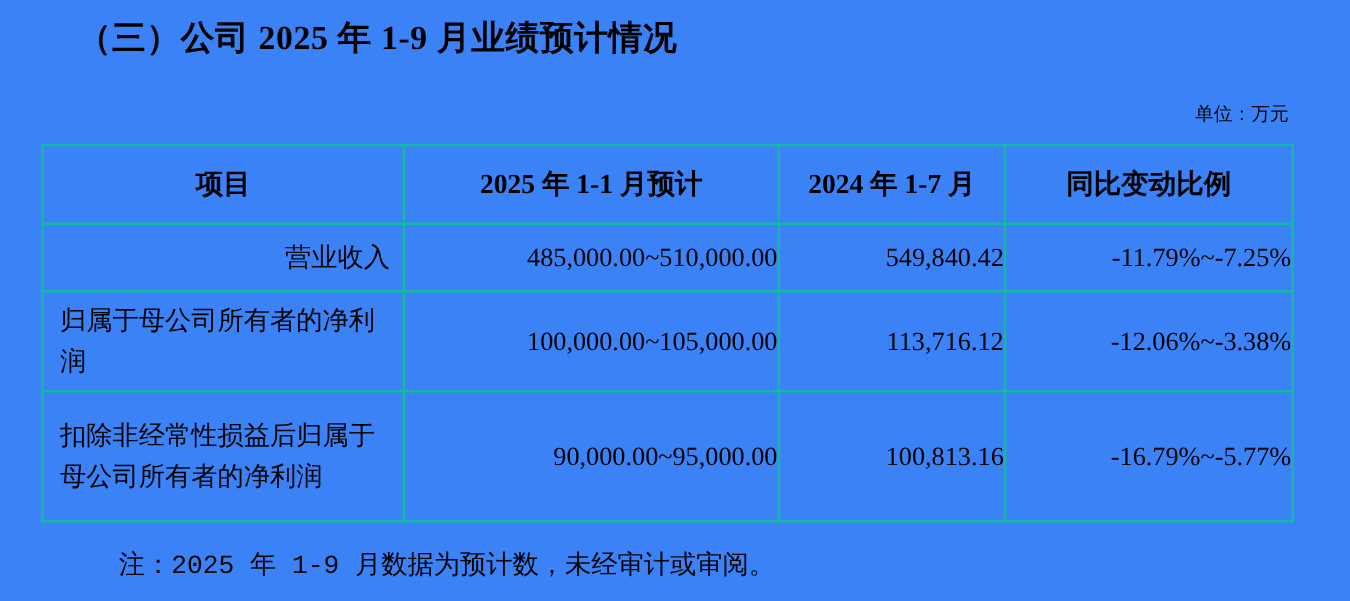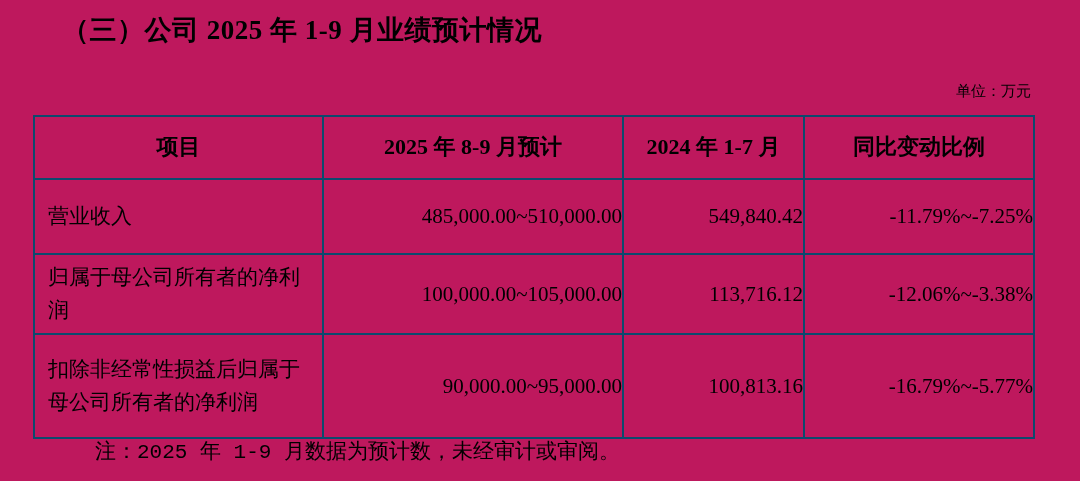--- a/index.html
+++ b/index.html
@@ -1,21 +1,21 @@
 <!DOCTYPE html>
 <html><head>
 <meta charset="utf-8">
 <style>
   * { margin: 0; padding: 0; box-sizing: border-box; }
   html, body { background: #ffffff; }
   .page {
     position: relative;
     width: 1080px;
     height: 481px;
-    background: #be185d;
+    background: #3b82f6;
     color: #000000;
     font-family: "Liberation Serif", "DejaVu Serif", serif;
     overflow: hidden;
   }
   .title {
     position: absolute;
     left: 62px;
     top: 12px;
     font-size: 27px;
     font-weight: bold;
@@ -34,40 +34,40 @@
     position: absolute;
     left: 33px;
     top: 115px;
     width: 1000px;
     border-collapse: collapse;
     table-layout: fixed;
     font-size: 21px;
   }
   table.forecast th,
   table.forecast td {
-    border: 2px solid #0c4a6e;
+    border: 2px solid #14b8a6;
     vertical-align: middle;
     line-height: 1.55;
   }
   table.forecast th {
     font-size: 22px;
     font-weight: bold;
     text-align: center;
     height: 63px;
   }
   td.cell-item {
     text-align: left;
     padding-left: 13px;
     padding-right: 10px;
   }
   td.cell-num {
     text-align: right;
     padding-right: 0;
   }
-  tr.row-1 td { height: 75px; }
+  tr.row-1 td { height: 54px; text-align: right; }
   tr.row-2 td { height: 80px; }
   tr.row-3 td { height: 104px; }
   .footnote {
     position: absolute;
     left: 95px;
     top: 437px;
     font-size: 21px;
     font-family: Liberation Mono, monospace;
     white-space: nowrap;
   }
@@ -84,21 +84,21 @@
   <table class="forecast">
     <colgroup>
       <col style="width:289px">
       <col style="width:300px">
       <col style="width:181px">
       <col style="width:230px">
     </colgroup>
     <thead>
       <tr>
         <th>项目</th>
-        <th>2025 年 8-9 月预计</th>
+        <th>2025 年 1-1 月预计</th>
         <th>2024 年 1-7 月</th>
         <th>同比变动比例</th>
       </tr>
     </thead>
     <tbody>
       <tr class="row-1">
         <td class="cell-item">营业收入</td>
         <td class="cell-num">485,000.00~510,000.00</td>
         <td class="cell-num">549,840.42</td>
         <td class="cell-num">-11.79%~-7.25%</td>

